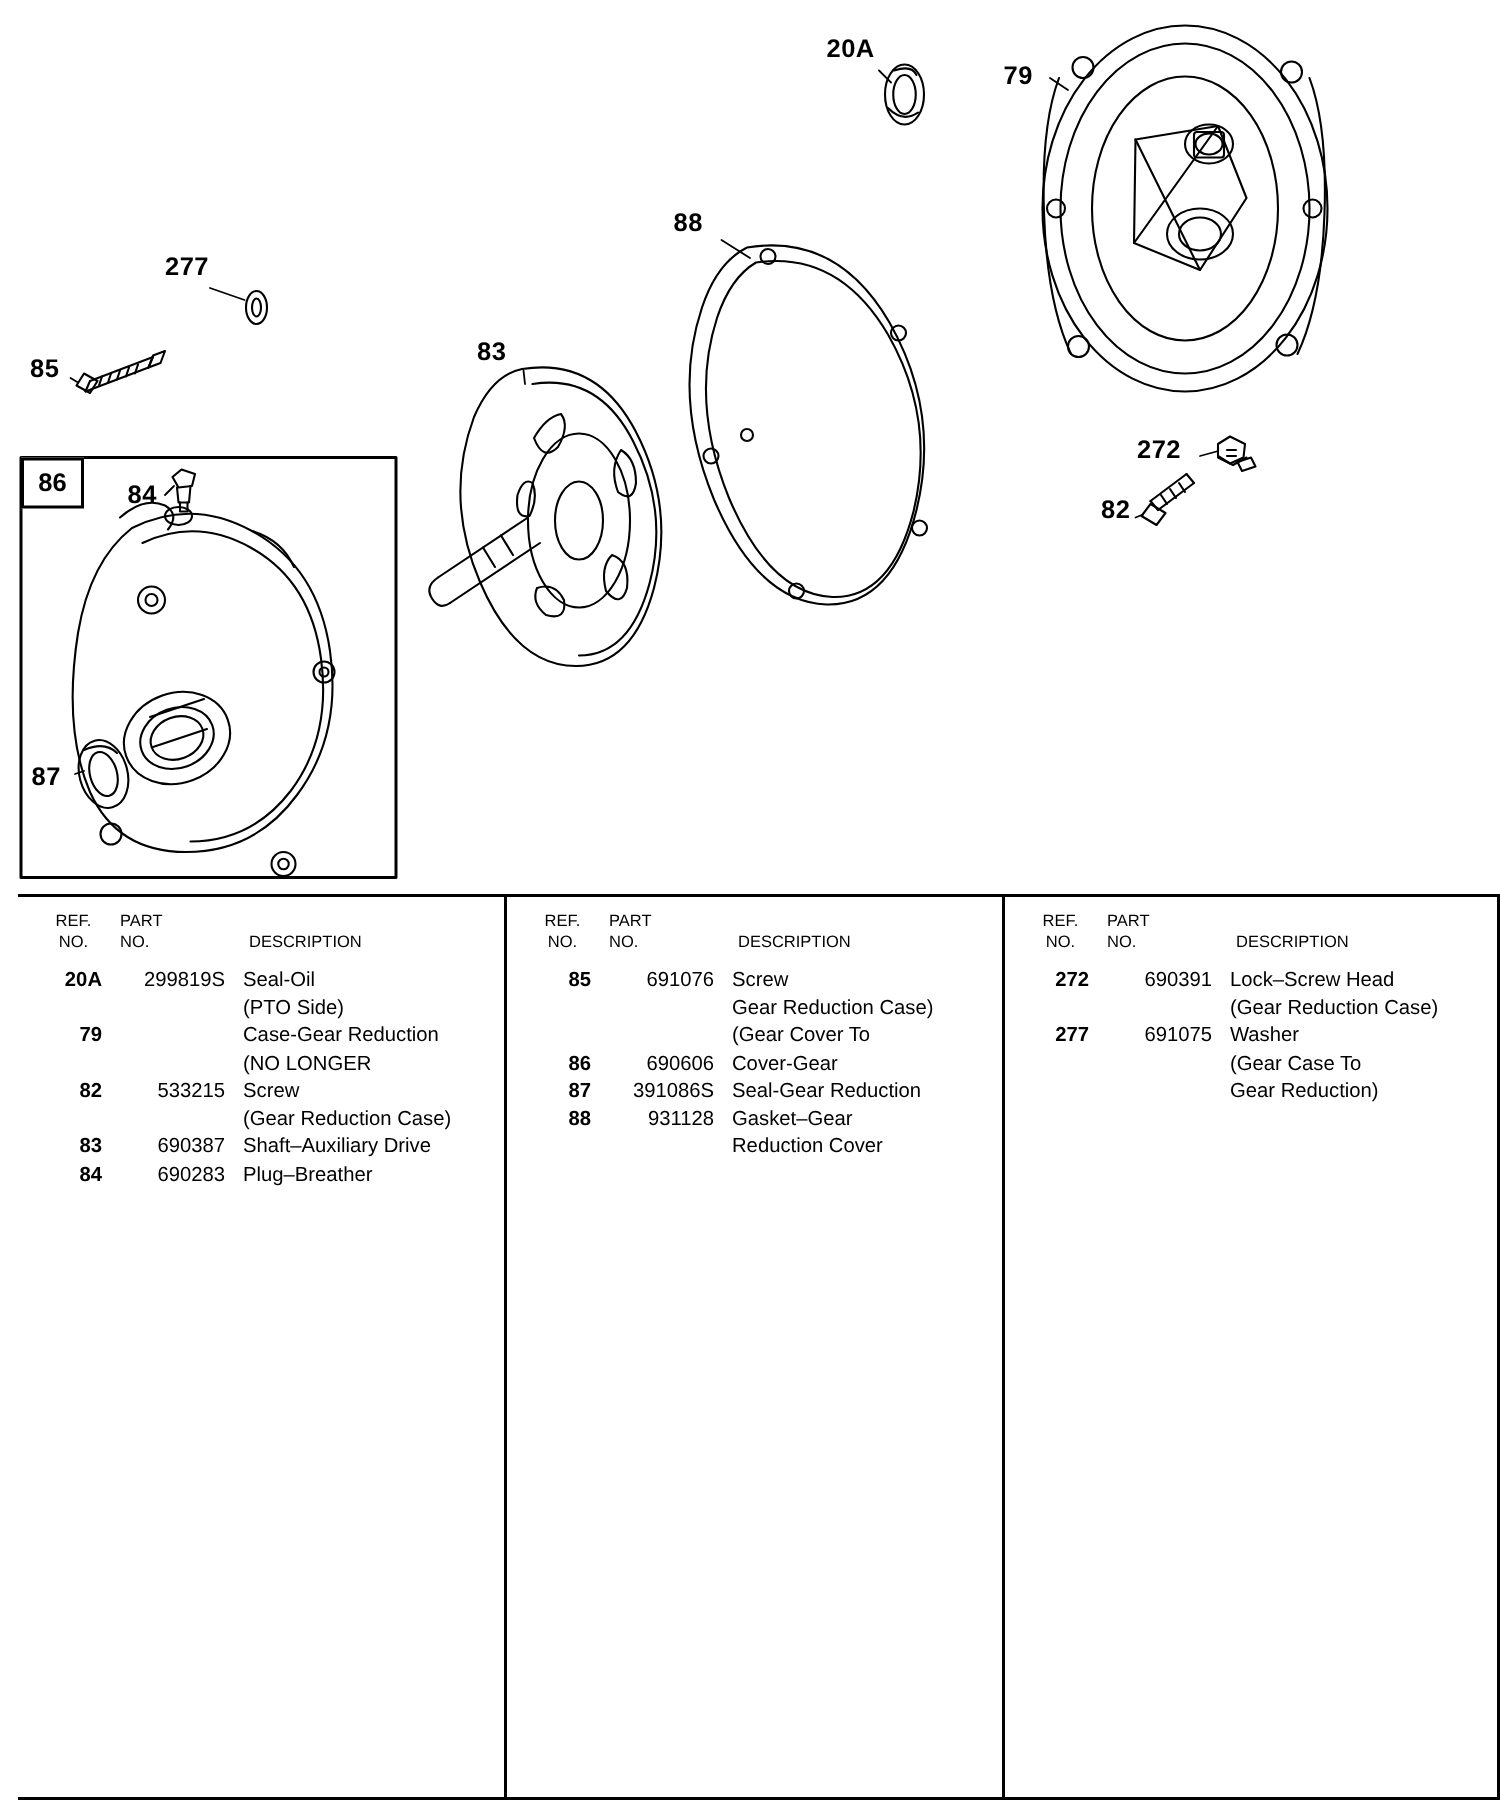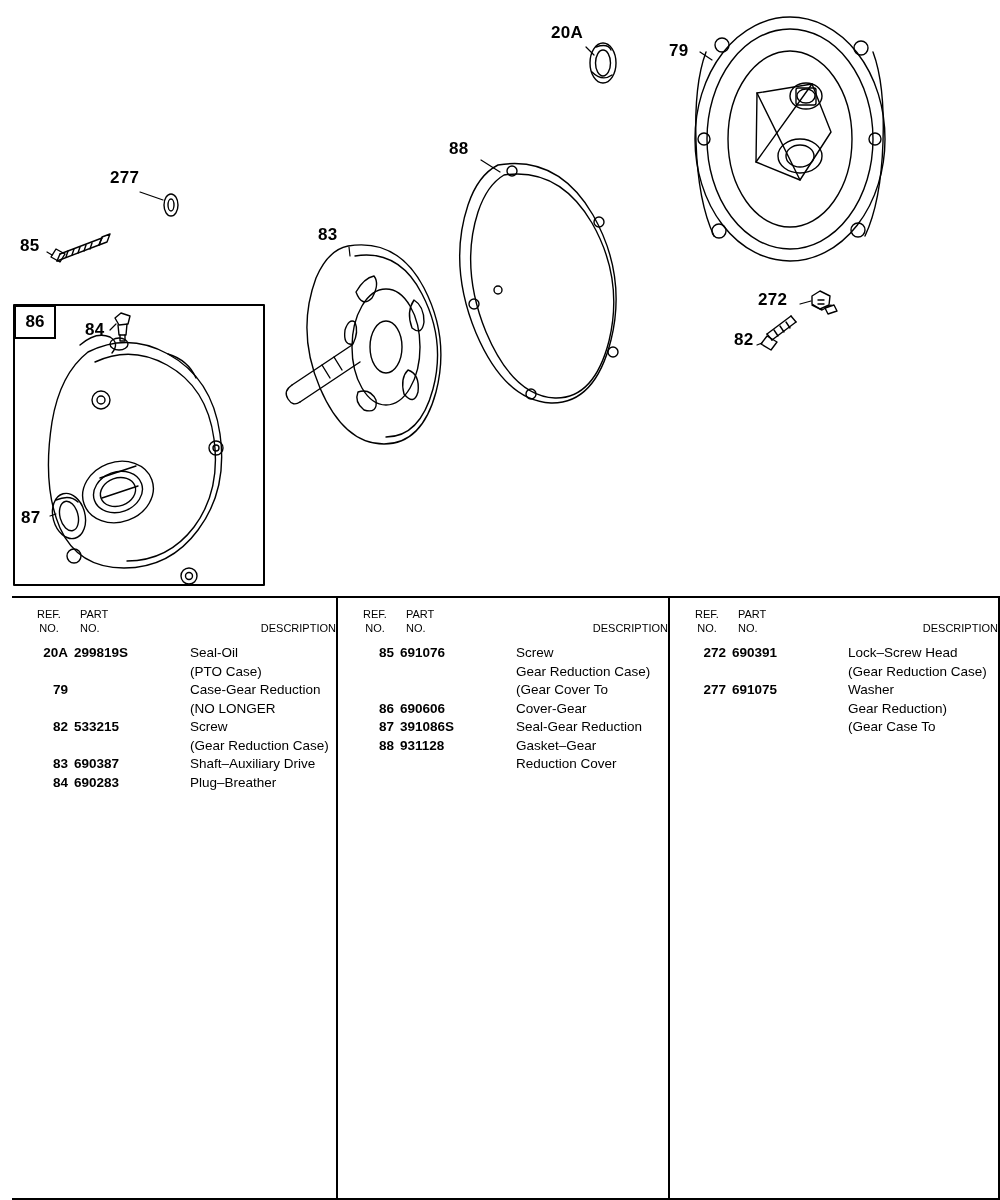--- a/index.html
+++ b/index.html
@@ -88,21 +88,21 @@
     width: 62px;
     text-align: center;
     padding-left: 6px;
   }
   .hd-part {
     width: 80px;
     text-align: left;
   }
   .hd-desc {
     flex: 1;
-    text-align: right;
+    text-align: left;
     padding-top: 14px;
     padding-left: 6px;
   }
   .hd-line2 { display: block; }
 
   .rows {
     margin-top: 9px;
     font-size: 13.5px;
   }
   .row {
@@ -111,29 +111,29 @@
   }
   .c-ref {
     width: 62px;
     text-align: right;
     padding-right: 6px;
     font-weight: bold;
     box-sizing: border-box;
   }
   .c-part {
     width: 80px;
+    text-align: right;
     padding-right: 4px;
-    font-weight: bold;
+    font-weight: normal;
     box-sizing: border-box;
   }
   .c-desc {
     flex: 1;
     padding-left: 8px;
     box-sizing: border-box;
-    margin-left: 28px;
   }
   .c-desc.bold { font-weight: normal; }
 </style>
 </head>
 <body>
 
 <div id="illustration">
 
   <svg width="1000" height="595" viewBox="0 0 1000 595">
     <g fill="none" stroke="#000" stroke-width="1.4" stroke-linecap="round" stroke-linejoin="round">
@@ -317,21 +317,21 @@
     </div>
     <div class="rows">
       <div class="row">
           <div class="c-ref">20A</div>
           <div class="c-part">299819S</div>
           <div class="c-desc">Seal-Oil</div>
         </div>
       <div class="row">
           <div class="c-ref"></div>
           <div class="c-part"></div>
-          <div class="c-desc">(PTO Case)</div>
+          <div class="c-desc">(PTO Side)</div>
         </div>
       <div class="row">
           <div class="c-ref">79</div>
           <div class="c-part"></div>
           <div class="c-desc">Case-Gear Reduction</div>
         </div>
       <div class="row">
           <div class="c-ref"></div>
           <div class="c-part"></div>
           <div class="c-desc bold">(NO LONGER</div>
@@ -434,23 +434,23 @@
           <div class="c-desc">(Gear Reduction Case)</div>
         </div>
       <div class="row">
           <div class="c-ref">277</div>
           <div class="c-part">691075</div>
           <div class="c-desc">Washer</div>
         </div>
       <div class="row">
           <div class="c-ref"></div>
           <div class="c-part"></div>
+          <div class="c-desc">(Gear Case To</div>
+        </div>
+      <div class="row">
+          <div class="c-ref"></div>
+          <div class="c-part"></div>
           <div class="c-desc">Gear Reduction)</div>
         </div>
-      <div class="row">
-          <div class="c-ref"></div>
-          <div class="c-part"></div>
-          <div class="c-desc">(Gear Case To</div>
-        </div>
     </div>
   </div>
 
 </div>
 
 </body></html>

